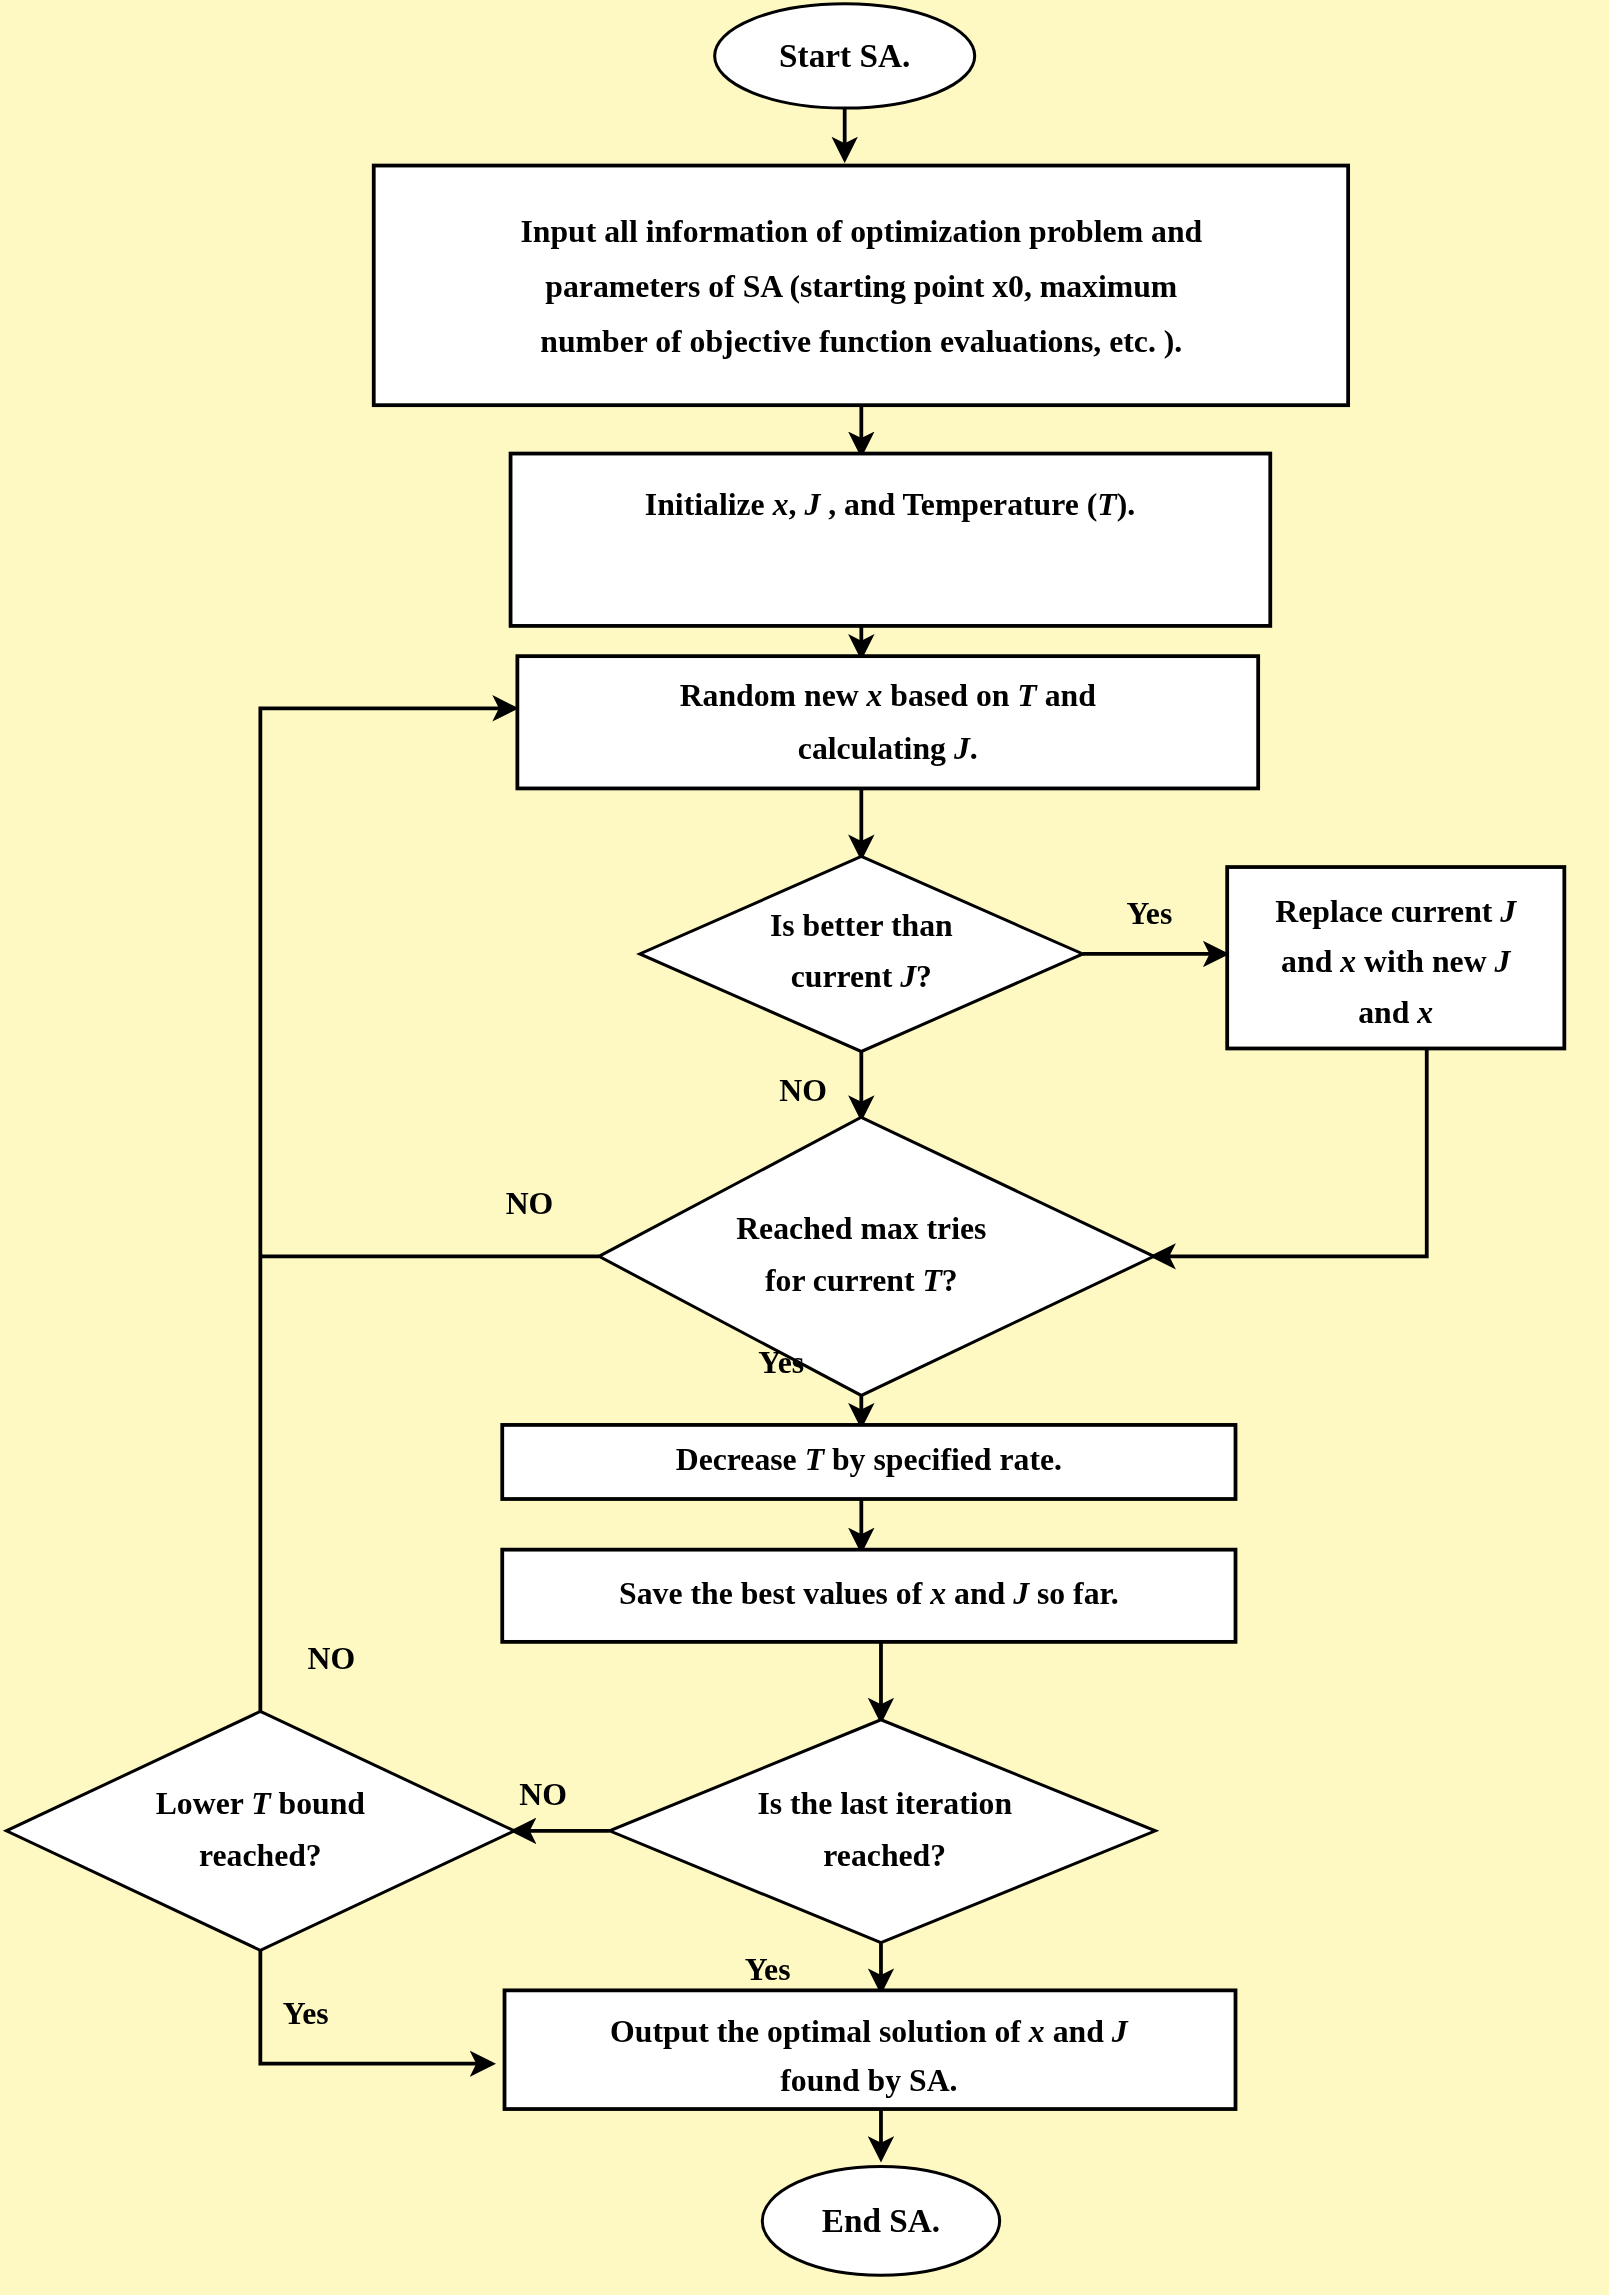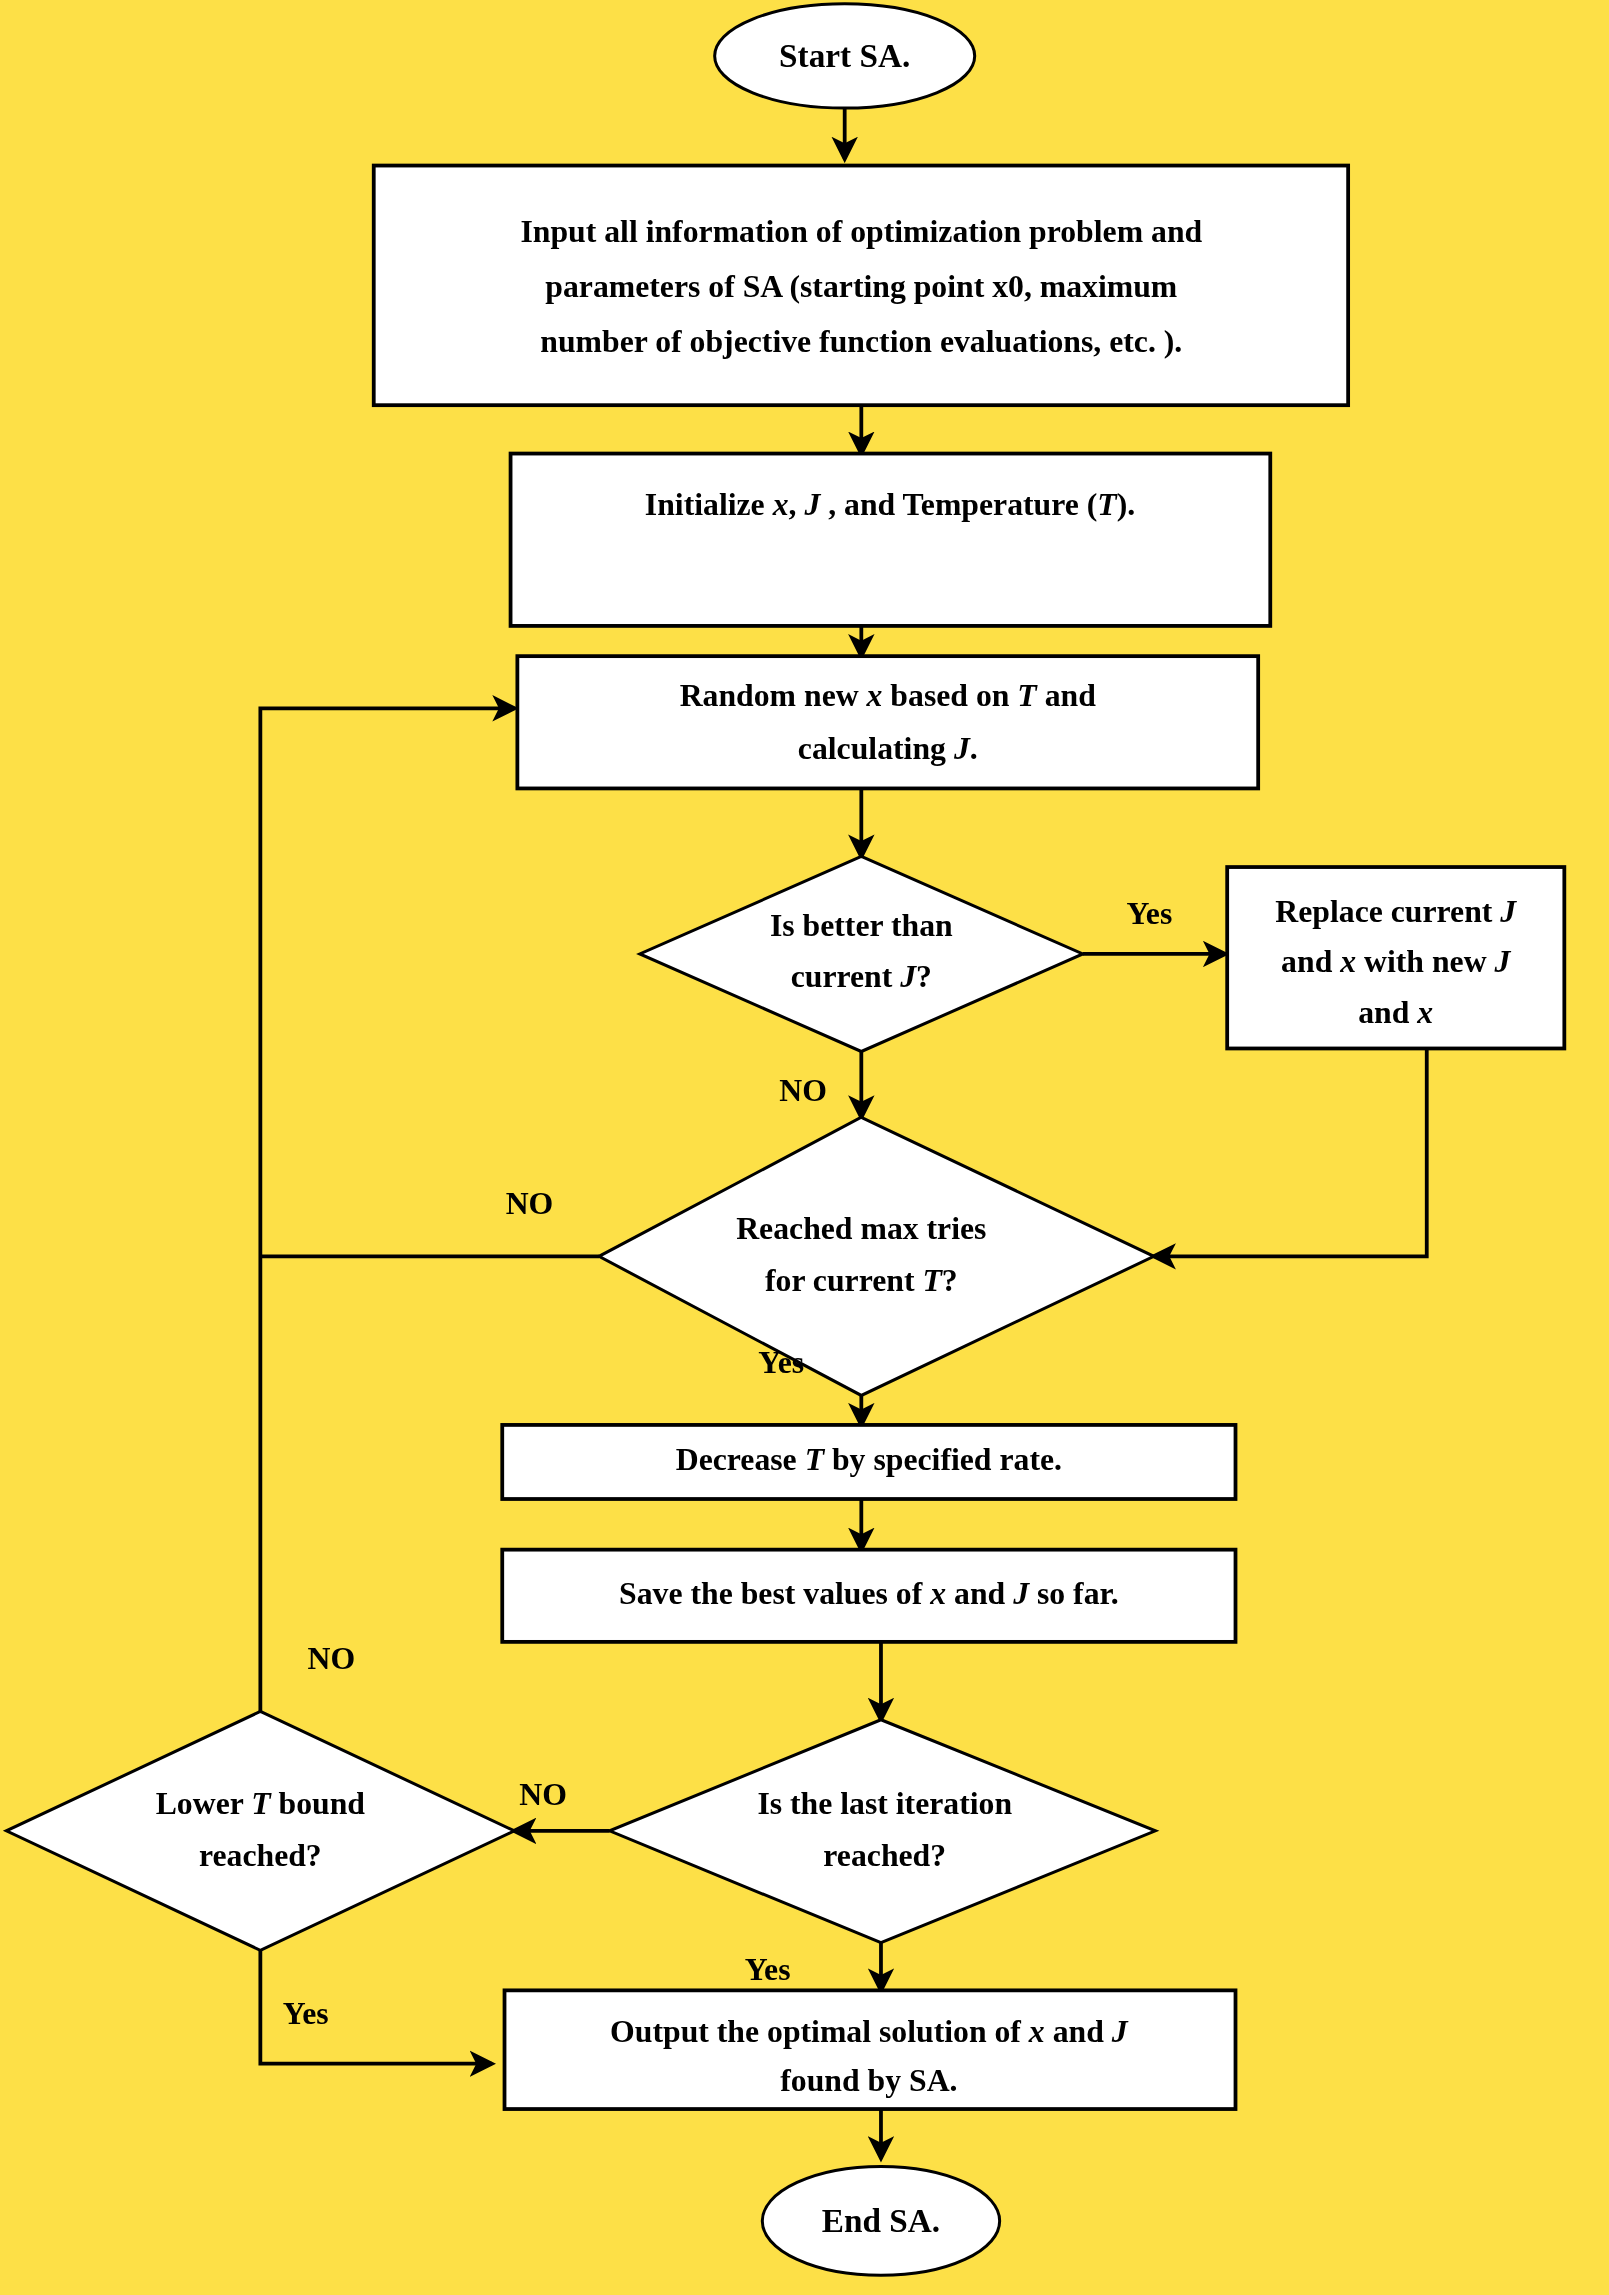--- a/index.html
+++ b/index.html
@@ -8,21 +8,21 @@
     padding: 0;
     background: #ffffff;
   }
   body {
     font-family: "Liberation Serif", "DejaVu Serif", serif;
   }
   #flowchart-root {
     position: relative;
     width: 1610px;
     height: 2295px;
-    background: #fde047;
+    background: #fef9c3;
     overflow: hidden;
   }
   svg#flow-svg {
     position: absolute;
     top: 0;
     left: 0;
     width: 1610px;
     height: 2295px;
     display: block;
   }

